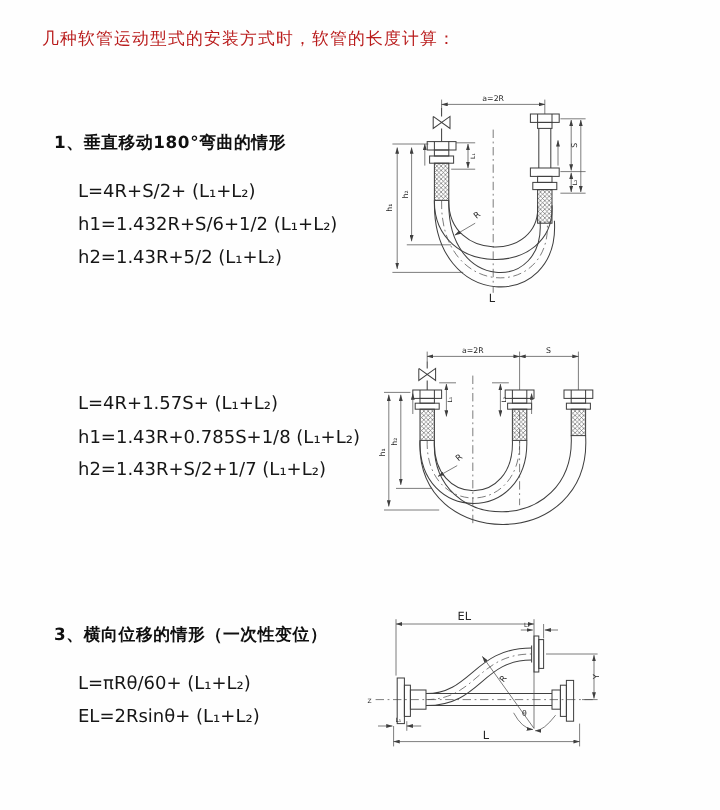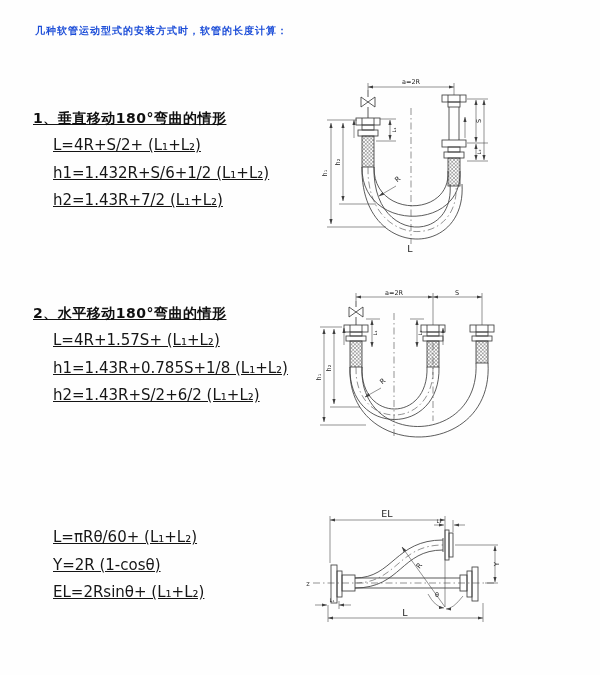--- a/index.html
+++ b/index.html
@@ -2,26 +2,26 @@
 <html><head>
 <meta charset="utf-8">
 <style>
   html,body{margin:0;padding:0;}
   body{
     width:600px;height:675px;position:relative;background:#fefefe;
     font-family:"DejaVu Sans","Liberation Sans",sans-serif;color:#141414;
     overflow:hidden;
   }
   .title{
-    position:absolute;left:35px;top:24px;font-size:10px;font-weight:700;
-    letter-spacing:1px;color:#1d4ed8;white-space:nowrap;
+    position:absolute;left:35px;top:24px;font-size:14px;font-weight:400;
+    letter-spacing:1px;color:#b91c1c;white-space:nowrap;
   }
-  .section{position:absolute;left:33px;width:285px;text-decoration:underline;}
+  .section{position:absolute;left:45px;width:285px;}
   .section .hd{font-size:14px;font-weight:700;color:#101010;letter-spacing:0.5px;margin:0;white-space:nowrap;}
-  .fwrap{margin:4px 0 0 20px;}
+  .fwrap{margin:18px 0 0 20px;}
   .formula{font-size:15px;line-height:27.5px;color:#161616;white-space:nowrap;}
   svg.diag{position:absolute;overflow:visible;}
   .ln{stroke:#3f3f3f;stroke-width:0.85;fill:none;stroke-linecap:butt;}
   .dim{stroke:#4a4a4a;stroke-width:0.6;fill:none;}
   .dash{stroke-dasharray:7 3 1.5 3;}
   .hrect{fill:url(#hx);stroke:#3f3f3f;stroke-width:0.85;}
   text.lbl{fill:#252525;font-family:"DejaVu Sans",sans-serif;font-size:6.5px;text-anchor:middle;}
   text.sm{font-size:5px;}
   text.md{font-size:7px;}
   text.big{font-size:9.5px;}
@@ -29,37 +29,36 @@
 </head>
 <body>
 
 <div class="title">几种软管运动型式的安装方式时，软管的长度计算：</div>
 
 <div class="section" style="top:110px;">
   <div class="hd">1、垂直移动180°弯曲的情形</div>
   <div class="fwrap">
     <div class="formula">L=4R+S/2+ (L₁+L₂)</div>
     <div class="formula">h1=1.432R+S/6+1/2 (L₁+L₂)</div>
-    <div class="formula">h2=1.43R+7/2 (L₁+L₂)</div>
+    <div class="formula">h2=1.43R+5/2 (L₁+L₂)</div>
   </div>
 </div>
 
 <div class="section" style="top:305px;">
-  <div class="hd">2、水平移动180°弯曲的情形</div>
   <div class="fwrap">
     <div class="formula">L=4R+1.57S+ (L₁+L₂)</div>
     <div class="formula">h1=1.43R+0.785S+1/8 (L₁+L₂)</div>
-    <div class="formula">h2=1.43R+S/2+6/2 (L₁+L₂)</div>
+    <div class="formula">h2=1.43R+S/2+1/7 (L₁+L₂)</div>
   </div>
 </div>
 
 <div class="section" style="top:520px;">
+  <div class="hd">3、横向位移的情形（一次性变位）</div>
   <div class="fwrap">
     <div class="formula">L=πRθ/60+ (L₁+L₂)</div>
-    <div class="formula">Y=2R (1-cosθ)</div>
     <div class="formula">EL=2Rsinθ+ (L₁+L₂)</div>
   </div>
 </div>
 
 <svg class="diag" style="left:310px;top:70px;" width="290" height="195" viewBox="0 0 290 195">
   <defs>
     <marker id="ar" viewBox="0 0 10 6" refX="9.5" refY="3" markerWidth="9" markerHeight="5.5" orient="auto-start-reverse">
       <path d="M0,0 L10,3 L0,6 Z" fill="#3f3f3f"></path>
     </marker>
     <pattern id="hx" width="3.6" height="3.6" patternUnits="userSpaceOnUse">

